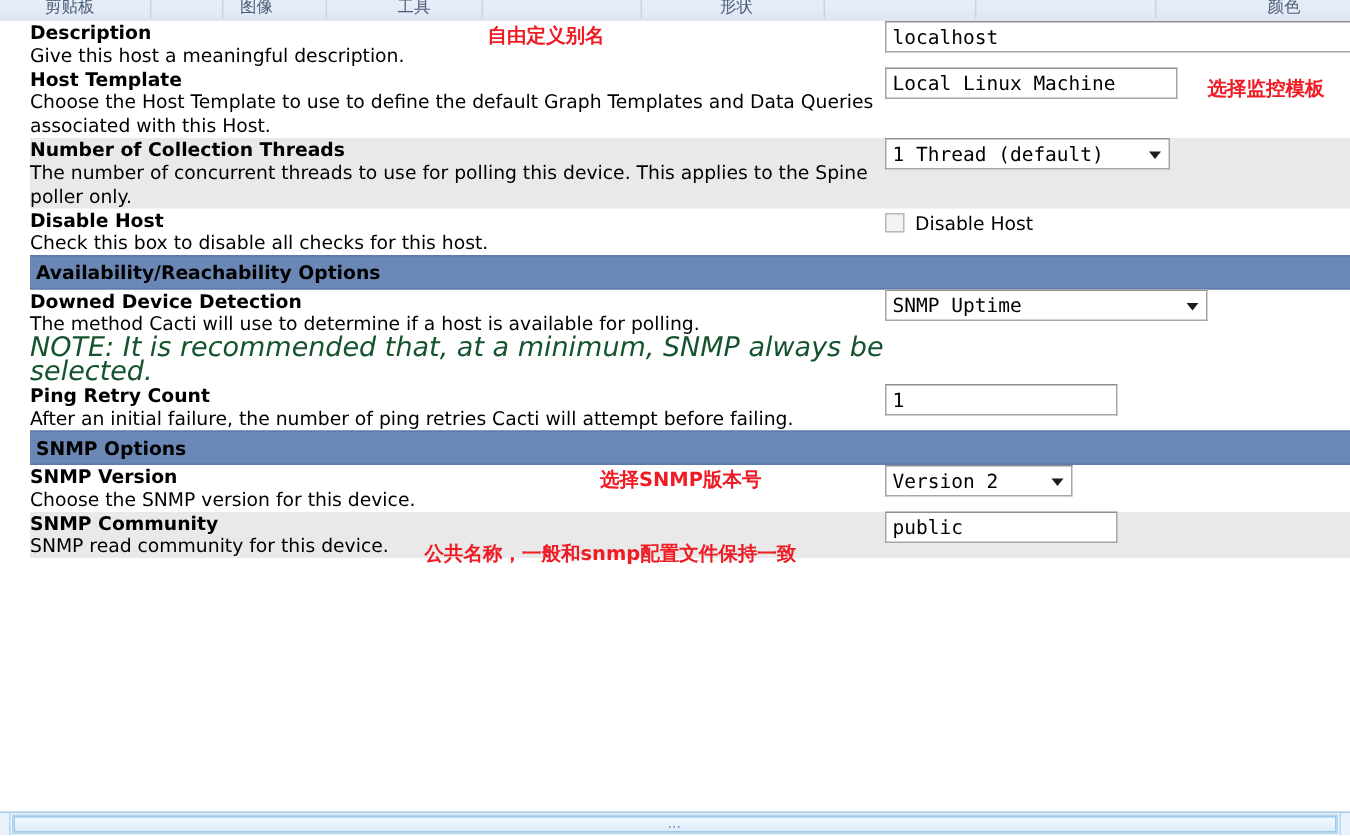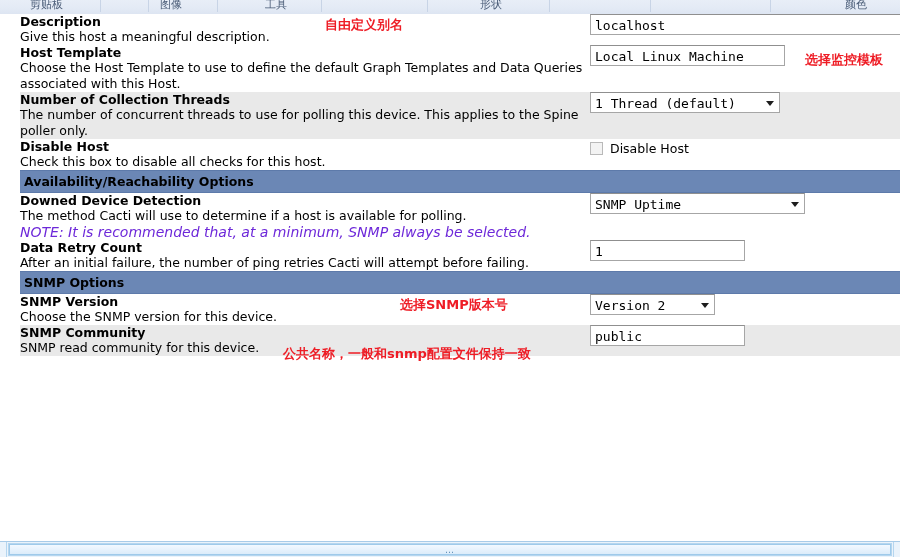--- a/index.html
+++ b/index.html
@@ -92,23 +92,23 @@
     line-height: 15px;
     color: #000;
   }
   .f-desc {
     font-size: 12.5px;
     line-height: 16px;
     color: #000;
   }
   .f-note {
     font-style: italic;
-    font-size: 14px;
+    font-size: 18px;
     line-height: 16px;
-    color: #6d28d9;
+    color: #14532d;
   }
 
   
   .anno {
     position: absolute;
     color: #ee1c25;
     font-weight: bold;
     font-size: 13px;
     line-height: 15px;
     white-space: nowrap;
@@ -309,21 +309,21 @@
           <tr class="row-white">
             <td class="cell-label">
               <div class="f-title">Downed Device Detection</div>
               <div class="f-desc">The method Cacti will use to determine if a host is available for polling.</div>
               <div class="f-note">NOTE: It is recommended that, at a minimum, SNMP always be selected.</div>
             </td>
             <td class="cell-field"><span class="sel" style="width:215px;"><span>SNMP Uptime</span><span class="arrow"></span></span></td>
           </tr>
           <tr class="row-white">
             <td class="cell-label">
-              <div class="f-title">Data Retry Count</div>
+              <div class="f-title">Ping Retry Count</div>
               <div class="f-desc">After an initial failure, the number of ping retries Cacti will attempt before failing.</div>
             </td>
             <td class="cell-field"><span class="txt txt-med">1</span></td>
           </tr>
           <tr>
             <td colspan="2">
               <div class="sec-bar">SNMP Options</div>
             </td>
           </tr>
           <tr class="row-white">

